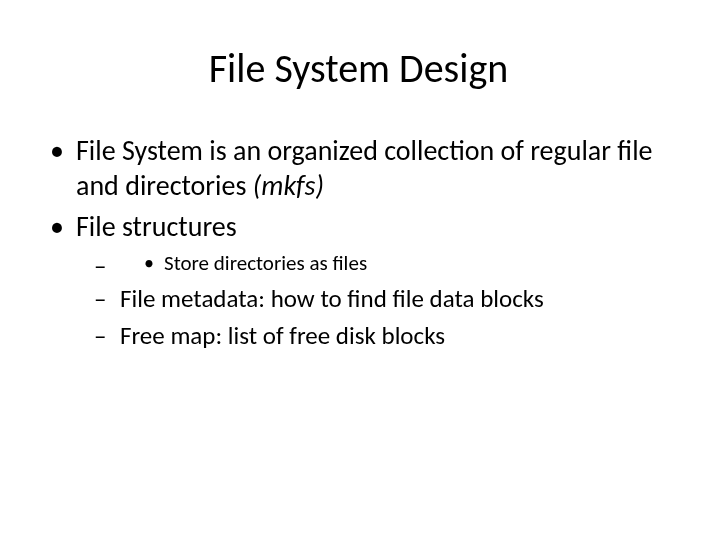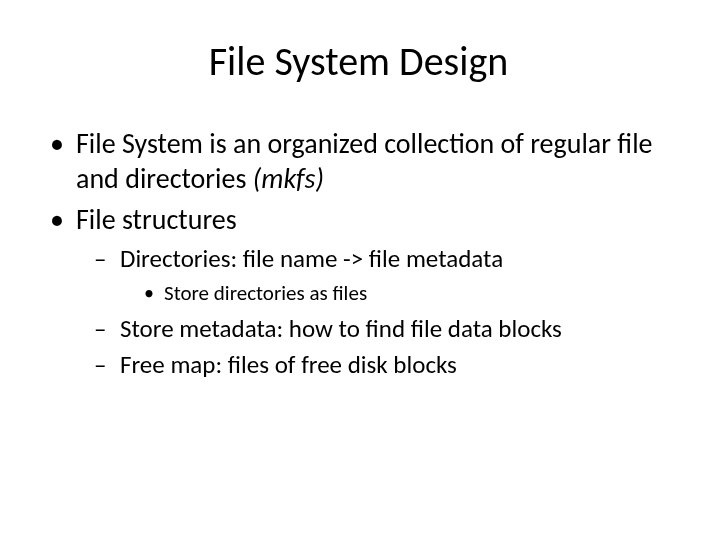--- a/index.html
+++ b/index.html
@@ -8,21 +8,21 @@
     width: 720px;
     height: 540px;
     background: #ffffff;
     font-family: Calibri, "Segoe UI", Arial, sans-serif;
     color: #000;
   }
   .slide {
     width: 717px;
     height: 540px;
     box-sizing: border-box;
-    padding: 27px 40px 20px 40px;
+    padding: 34px 40px 20px 40px;
     position: relative;
   }
   .title {
     text-align: center;
     font-size: 40px;
     font-weight: 400;
     margin: 10px 0 40px 0;
     letter-spacing: 0px;
   }
   ul.level1 {
@@ -94,29 +94,28 @@
   <div class="title">File System Design</div>
 
   <ul class="level1">
     <li>
       <span>File System is an organized collection of regular file and directories </span><span class="italic">(mkfs)</span>
     </li>
     <li>
       <span>File structures</span>
       <ul class="level2">
         <li>
-          <span>Directories: file name -&gt; file metadata</span>
           <ul class="level3">
             <li>
               <span>Store directories as files</span>
             </li>
           </ul>
         </li>
         <li>
-          <span>Store metadata: how to find file data blocks</span>
+          <span>File metadata: how to find file data blocks</span>
         </li>
         <li>
-          <span>Free map: files of free disk blocks</span>
+          <span>Free map: list of free disk blocks</span>
         </li>
       </ul>
     </li>
   </ul>
 </div>
 
 </body></html>

